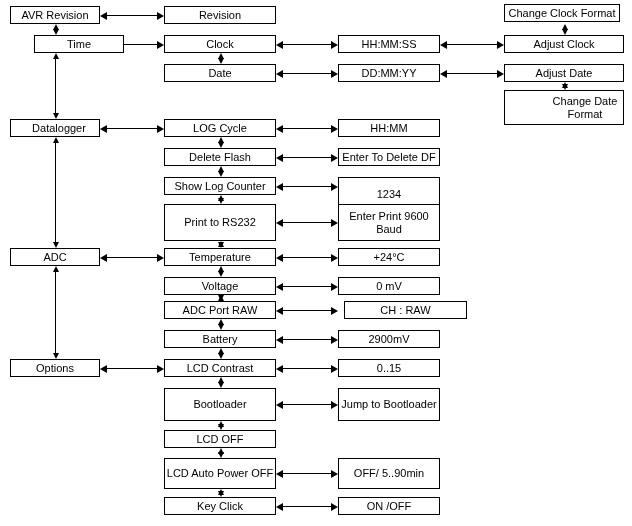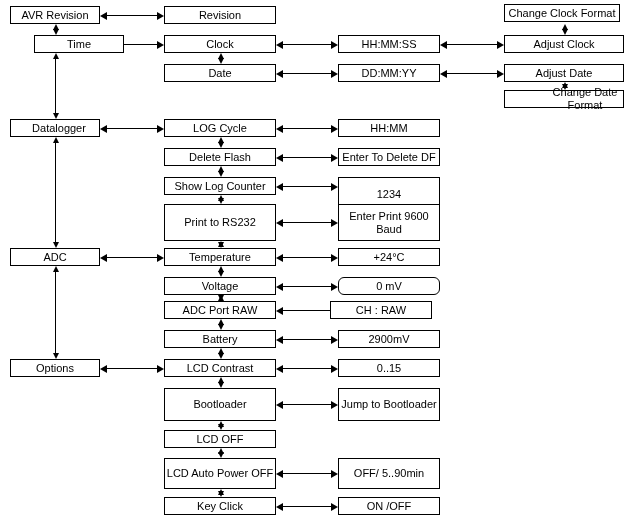--- a/index.html
+++ b/index.html
@@ -183,24 +183,24 @@
     <div class="node" style="left: 164px; top: 458px; width: 112px; height: 31px;">LCD Auto Power OFF</div>
     <div class="node" style="left: 164px; top: 497px; width: 112px; height: 18px;">Key Click</div>
     <div class="node" style="left: 338px; top: 35px; width: 102px; height: 18px;">HH:MM:SS</div>
     <div class="node" style="left: 338px; top: 64px; width: 102px; height: 18px;">DD:MM:YY</div>
     <div class="node" style="left: 338px; top: 119px; width: 102px; height: 18px;">HH:MM</div>
     <div class="node" style="left: 338px; top: 148px; width: 102px; height: 18px;">Enter To Delete DF</div>
     <div class="node" style="left: 338px; top: 177px; width: 102px; height: 34px;">1234</div>
     <div class="node" style="left: 338px; top: 204px; width: 102px; height: 37px;">Enter Print 9600
 Baud</div>
     <div class="node" style="left: 338px; top: 248px; width: 102px; height: 18px;">+24°C</div>
-    <div class="node" style="left: 338px; top: 277px; width: 102px; height: 18px; border-radius: 6px;">0 mV</div>
-    <div class="node" style="left: 330px; top: 301px; width: 102px; height: 18px;">CH : RAW</div>
+    <div class="node" style="left: 338px; top: 277px; width: 102px; height: 18px;">0 mV</div>
+    <div class="node" style="left: 344px; top: 301px; width: 123px; height: 18px;">CH : RAW</div>
     <div class="node" style="left: 338px; top: 330px; width: 102px; height: 18px;">2900mV</div>
     <div class="node" style="left: 338px; top: 359px; width: 102px; height: 18px;">0..15</div>
     <div class="node" style="left: 338px; top: 388px; width: 102px; height: 33px;">Jump to Bootloader</div>
     <div class="node" style="left: 338px; top: 458px; width: 102px; height: 31px;">OFF/ 5..90min</div>
     <div class="node" style="left: 338px; top: 497px; width: 102px; height: 18px;">ON /OFF</div>
     <div class="node" style="left: 504px; top: 4px; width: 116px; height: 18px;">Change Clock Format</div>
     <div class="node" style="left: 504px; top: 35px; width: 120px; height: 18px;">Adjust Clock</div>
     <div class="node" style="left: 504px; top: 64px; width: 120px; height: 18px;">Adjust Date</div>
-    <div class="node" style="left: 504px; top: 90px; width: 120px; height: 18px; padding-left: 42px;">Change Date Format</div>
+    <div class="node" style="left: 504px; top: 90px; width: 120px; height: 35px; padding-left: 42px;">Change Date Format</div>
   </div>
 
 </body></html>

